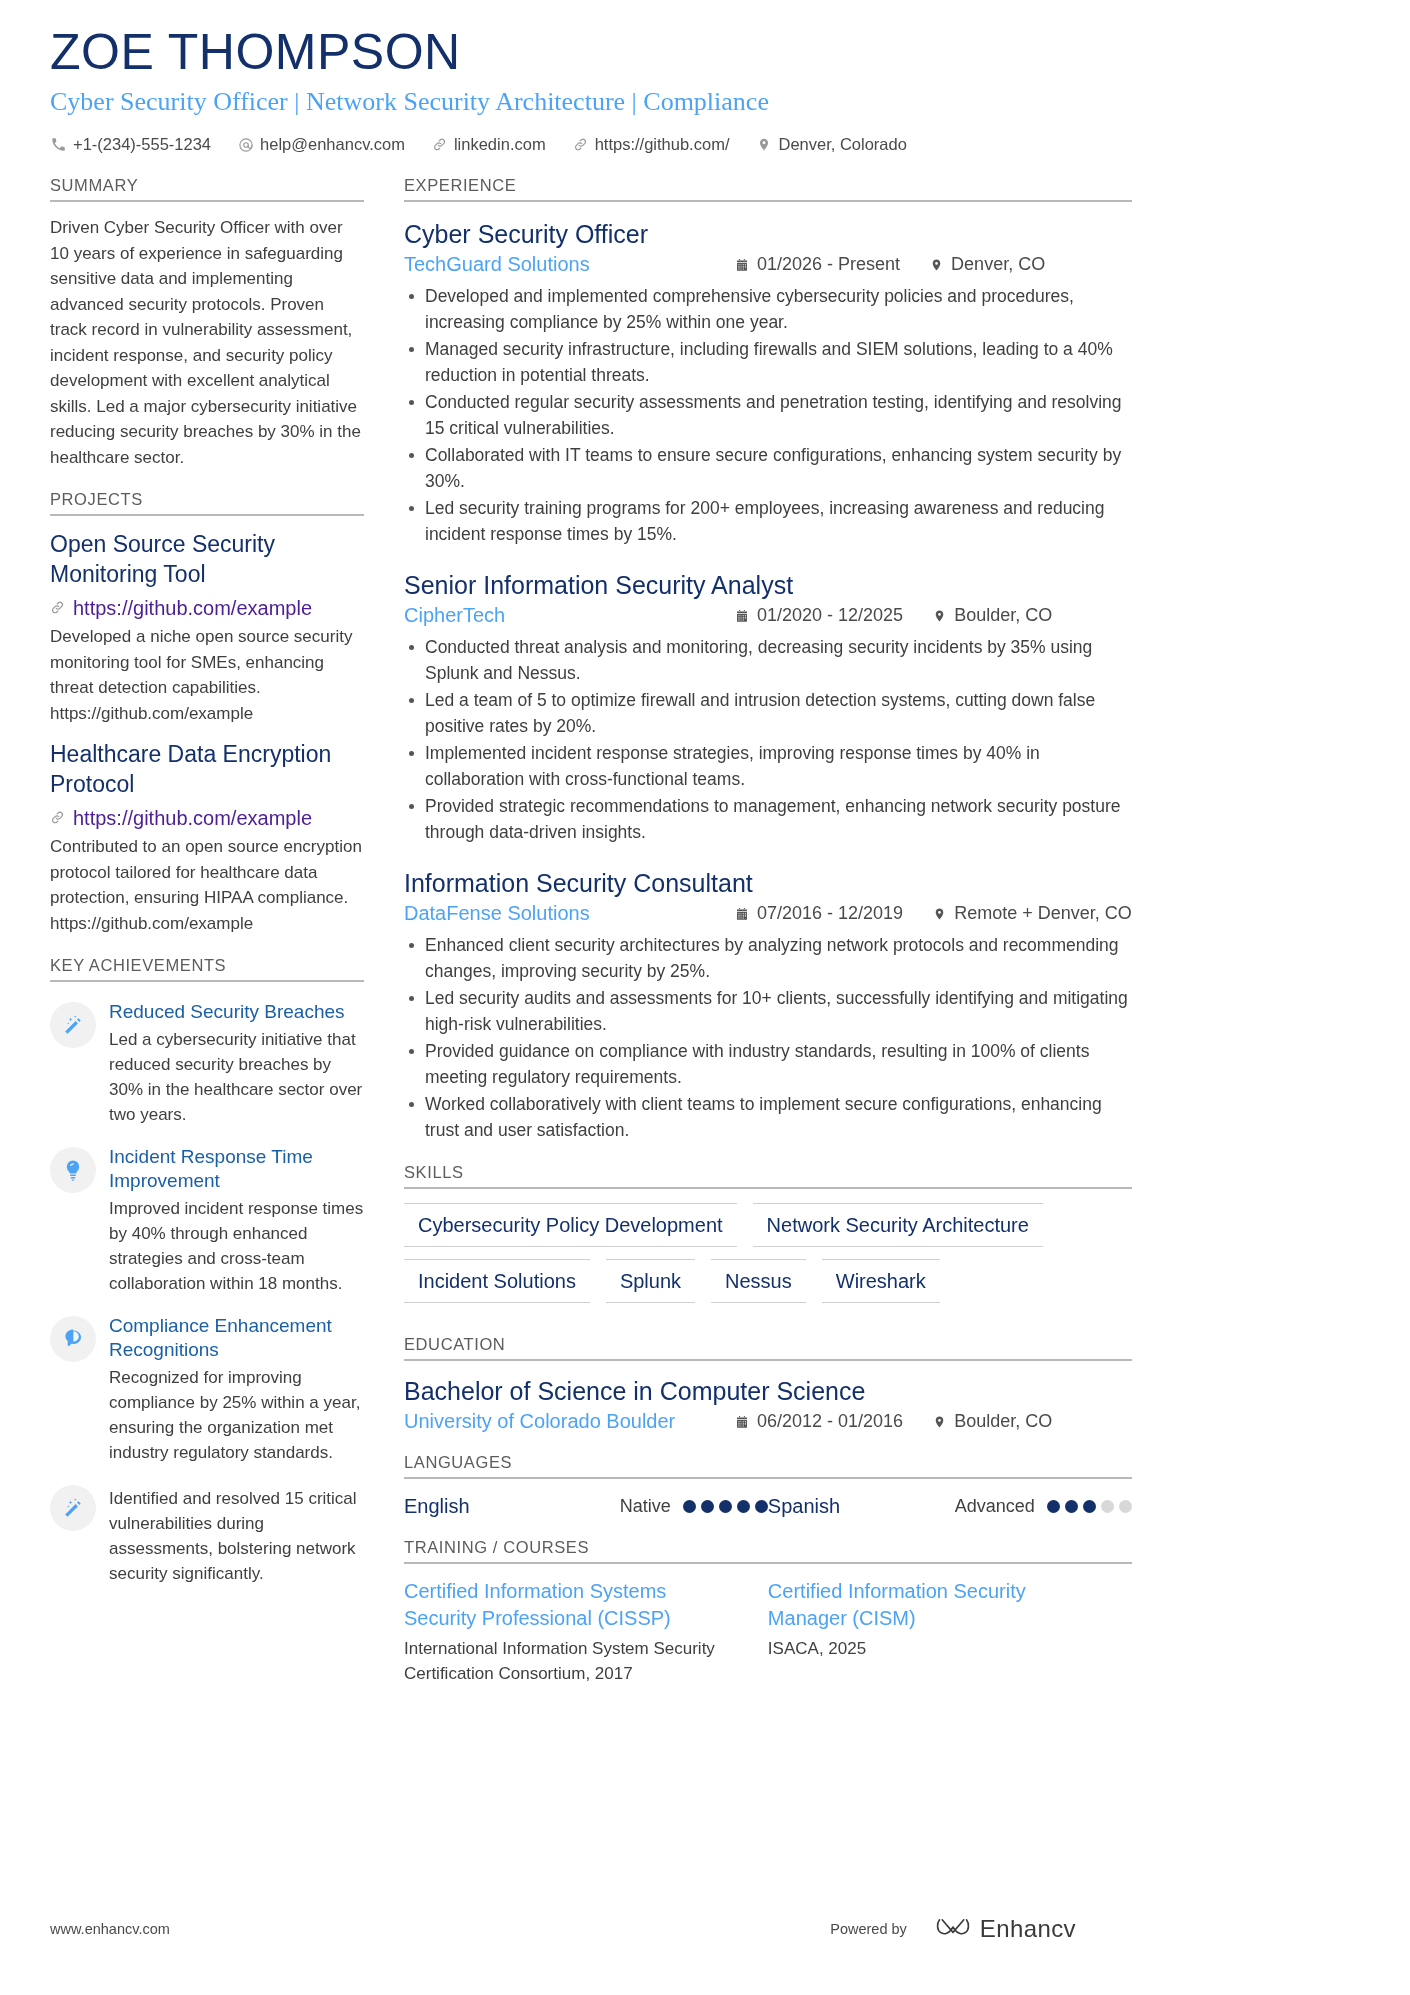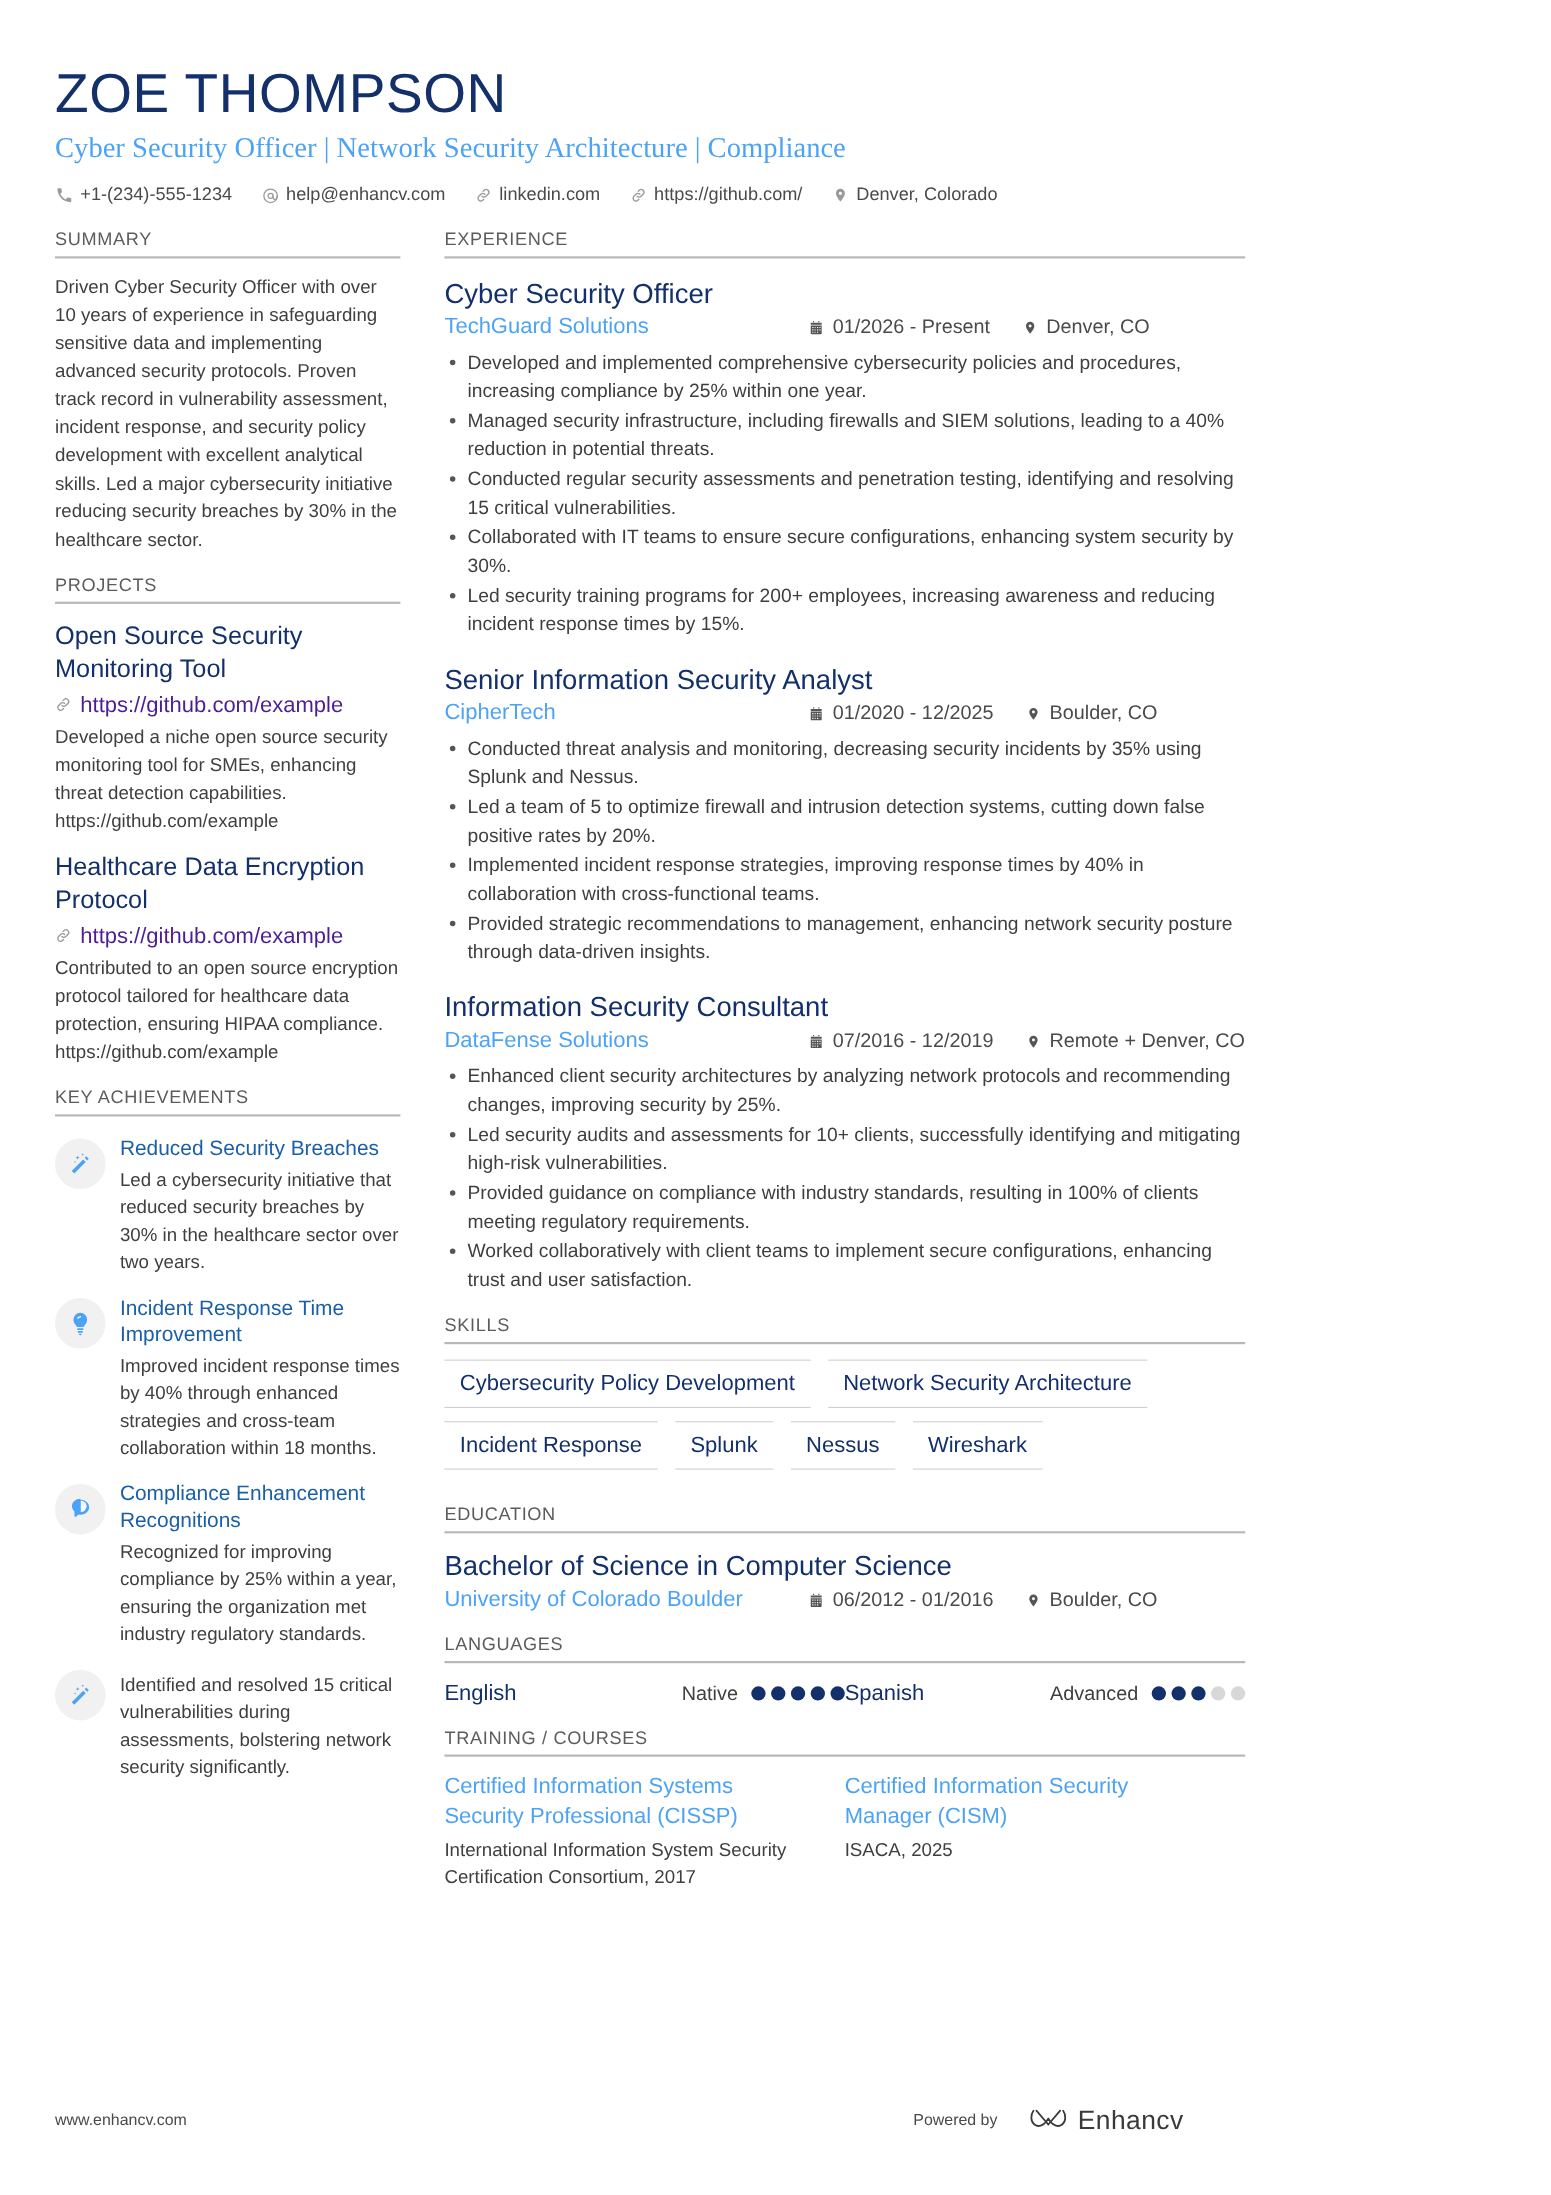--- a/index.html
+++ b/index.html
@@ -13,21 +13,21 @@
     font-family: "Liberation Sans", sans-serif;
     color: #3c3c3c;
     -webkit-font-smoothing: antialiased;
   }
 
   .page {
     position: relative;
     width: 1126px;
     min-height: 1995px;
     background: #fff;
-    padding: 56px 50px 0 50px;
+    padding: 23px 50px 0 50px;
   }
 
   
   .hdr-name {
     font-size: 50px;
     line-height: 58px;
     font-weight: 400;
     letter-spacing: 0.5px;
     color: #13306b;
   }
@@ -608,21 +608,21 @@
       </div>
 
       <div class="sect">
         <div class="sect-title">SKILLS</div>
         <div class="skills-wrap">
           <div class="skill-row">
             <span class="skill">Cybersecurity Policy Development</span>
             <span class="skill">Network Security Architecture</span>
           </div>
           <div class="skill-row">
-            <span class="skill">Incident Response</span>
+            <span class="skill">Incident Solutions</span>
             <span class="skill">Splunk</span>
             <span class="skill">Nessus</span>
             <span class="skill">Wireshark</span>
           </div>
         </div>
       </div>
 
       <div class="sect">
         <div class="sect-title">EDUCATION</div>
         <div class="edu">

